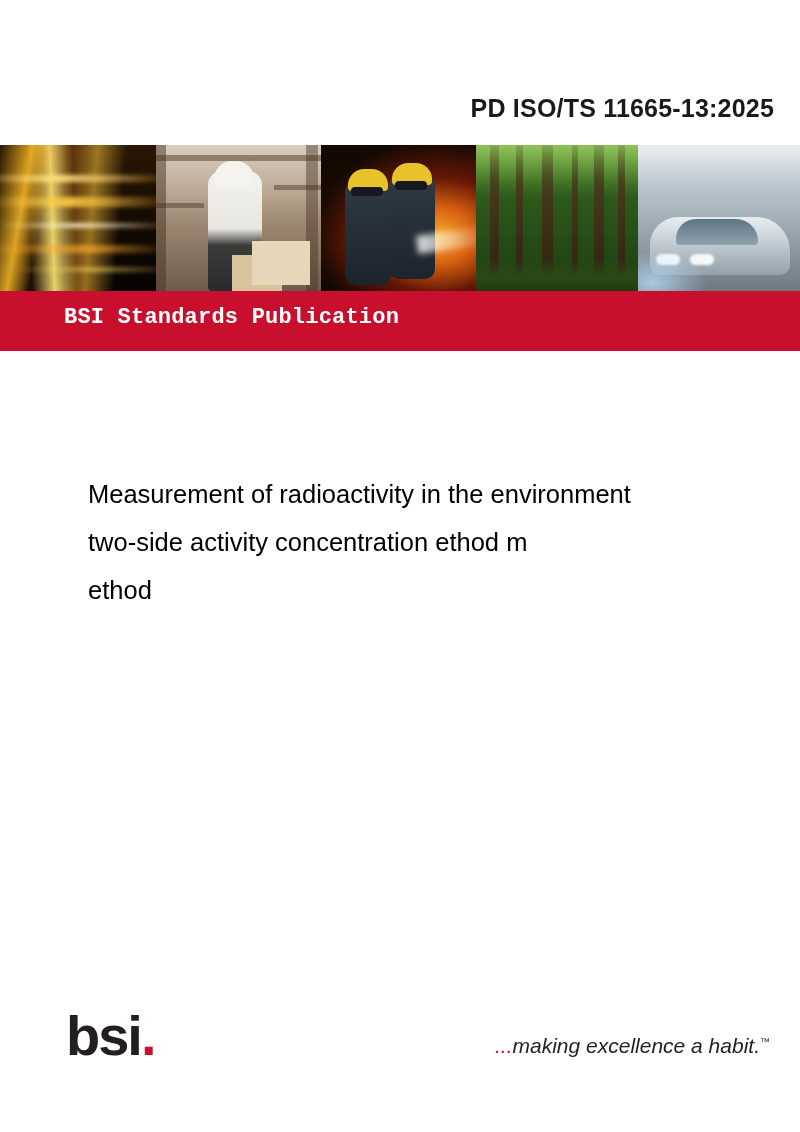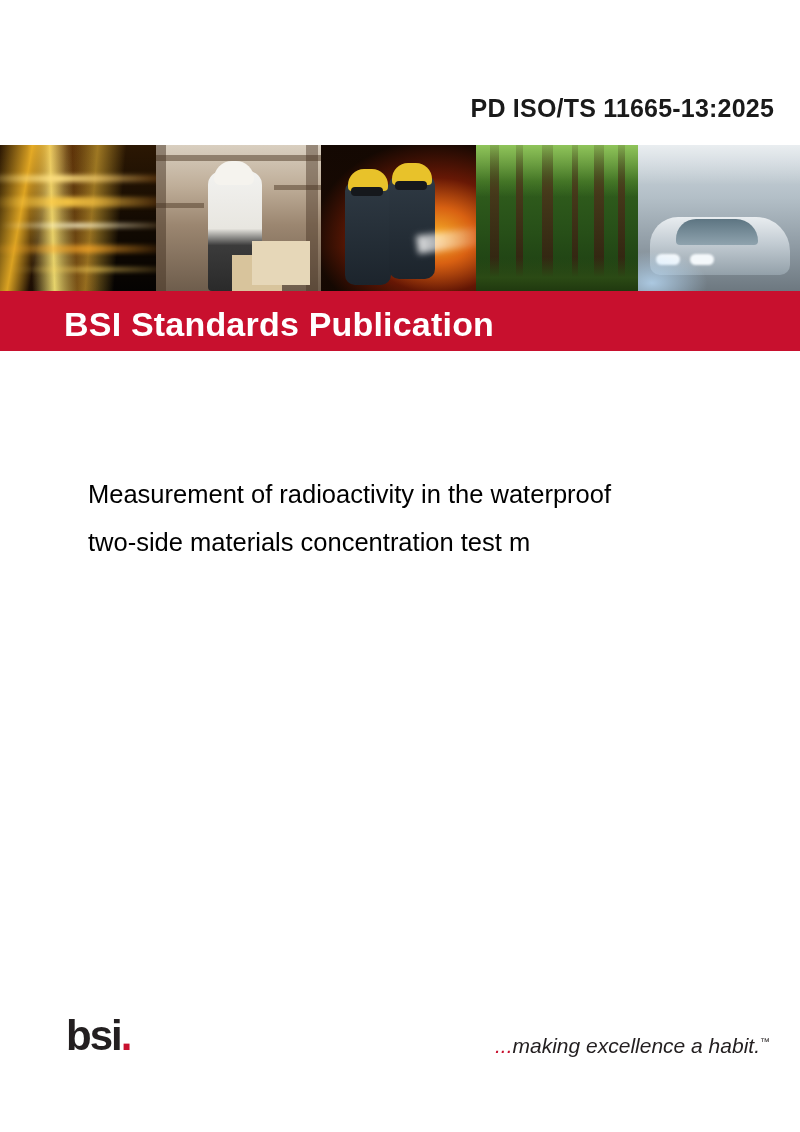--- a/index.html
+++ b/index.html
@@ -208,24 +208,25 @@
     top: 291px;
     left: 0;
     width: 800px;
     height: 60px;
     background: #c8102e;
   }
   .red-banner-text {
     position: absolute;
     left: 64px;
     top: 305px;
-    font-size: 34px;
+    font-size: 22px;
     font-weight: bold;
     color: #ffffff;
     letter-spacing: 0.2px;
+    font-family: Liberation Mono, monospace;
   }
 
   
   .title {
     position: absolute;
     top: 470px;
     left: 88px;
     width: 712px;
     font-size: 25.5px;
     line-height: 48px;
@@ -234,21 +235,21 @@
   }
   .title-line {
     white-space: nowrap;
   }
 
   
   .bsi-logo {
     position: absolute;
     left: 66px;
     top: 1006px;
-    font-size: 42px;
+    font-size: 56px;
     font-weight: bold;
     color: #231f20;
     letter-spacing: -2px;
     line-height: 60px;
   }
   .bsi-dot {
     color: #c8102e;
   }
   .tagline {
     position: absolute;
@@ -327,21 +328,22 @@
       <div class="p5-light" style="left:52px;"></div>
       <div class="p5-beam"></div>
     </div>
 
   </div>
 
   <div class="red-banner"></div>
   <div class="red-banner-text">BSI Standards Publication</div>
 
   <div class="title">
-    <div class="title-line">Measurement of radioactivity in the waterproof</div>
-    <div class="title-line">two-side materials concentration test m</div>
+    <div class="title-line">Measurement of radioactivity in the environment</div>
+    <div class="title-line">two-side activity concentration ethod m</div>
+    <div class="title-line">ethod</div>
   </div>
 
   <div class="bsi-logo"><span>bsi</span><span class="bsi-dot">.</span></div>
 
   <div class="tagline"><span class="dots">...</span><span>making excellence a habit.</span><span class="tm">™</span></div>
 
 </div>
 
 </body></html>

